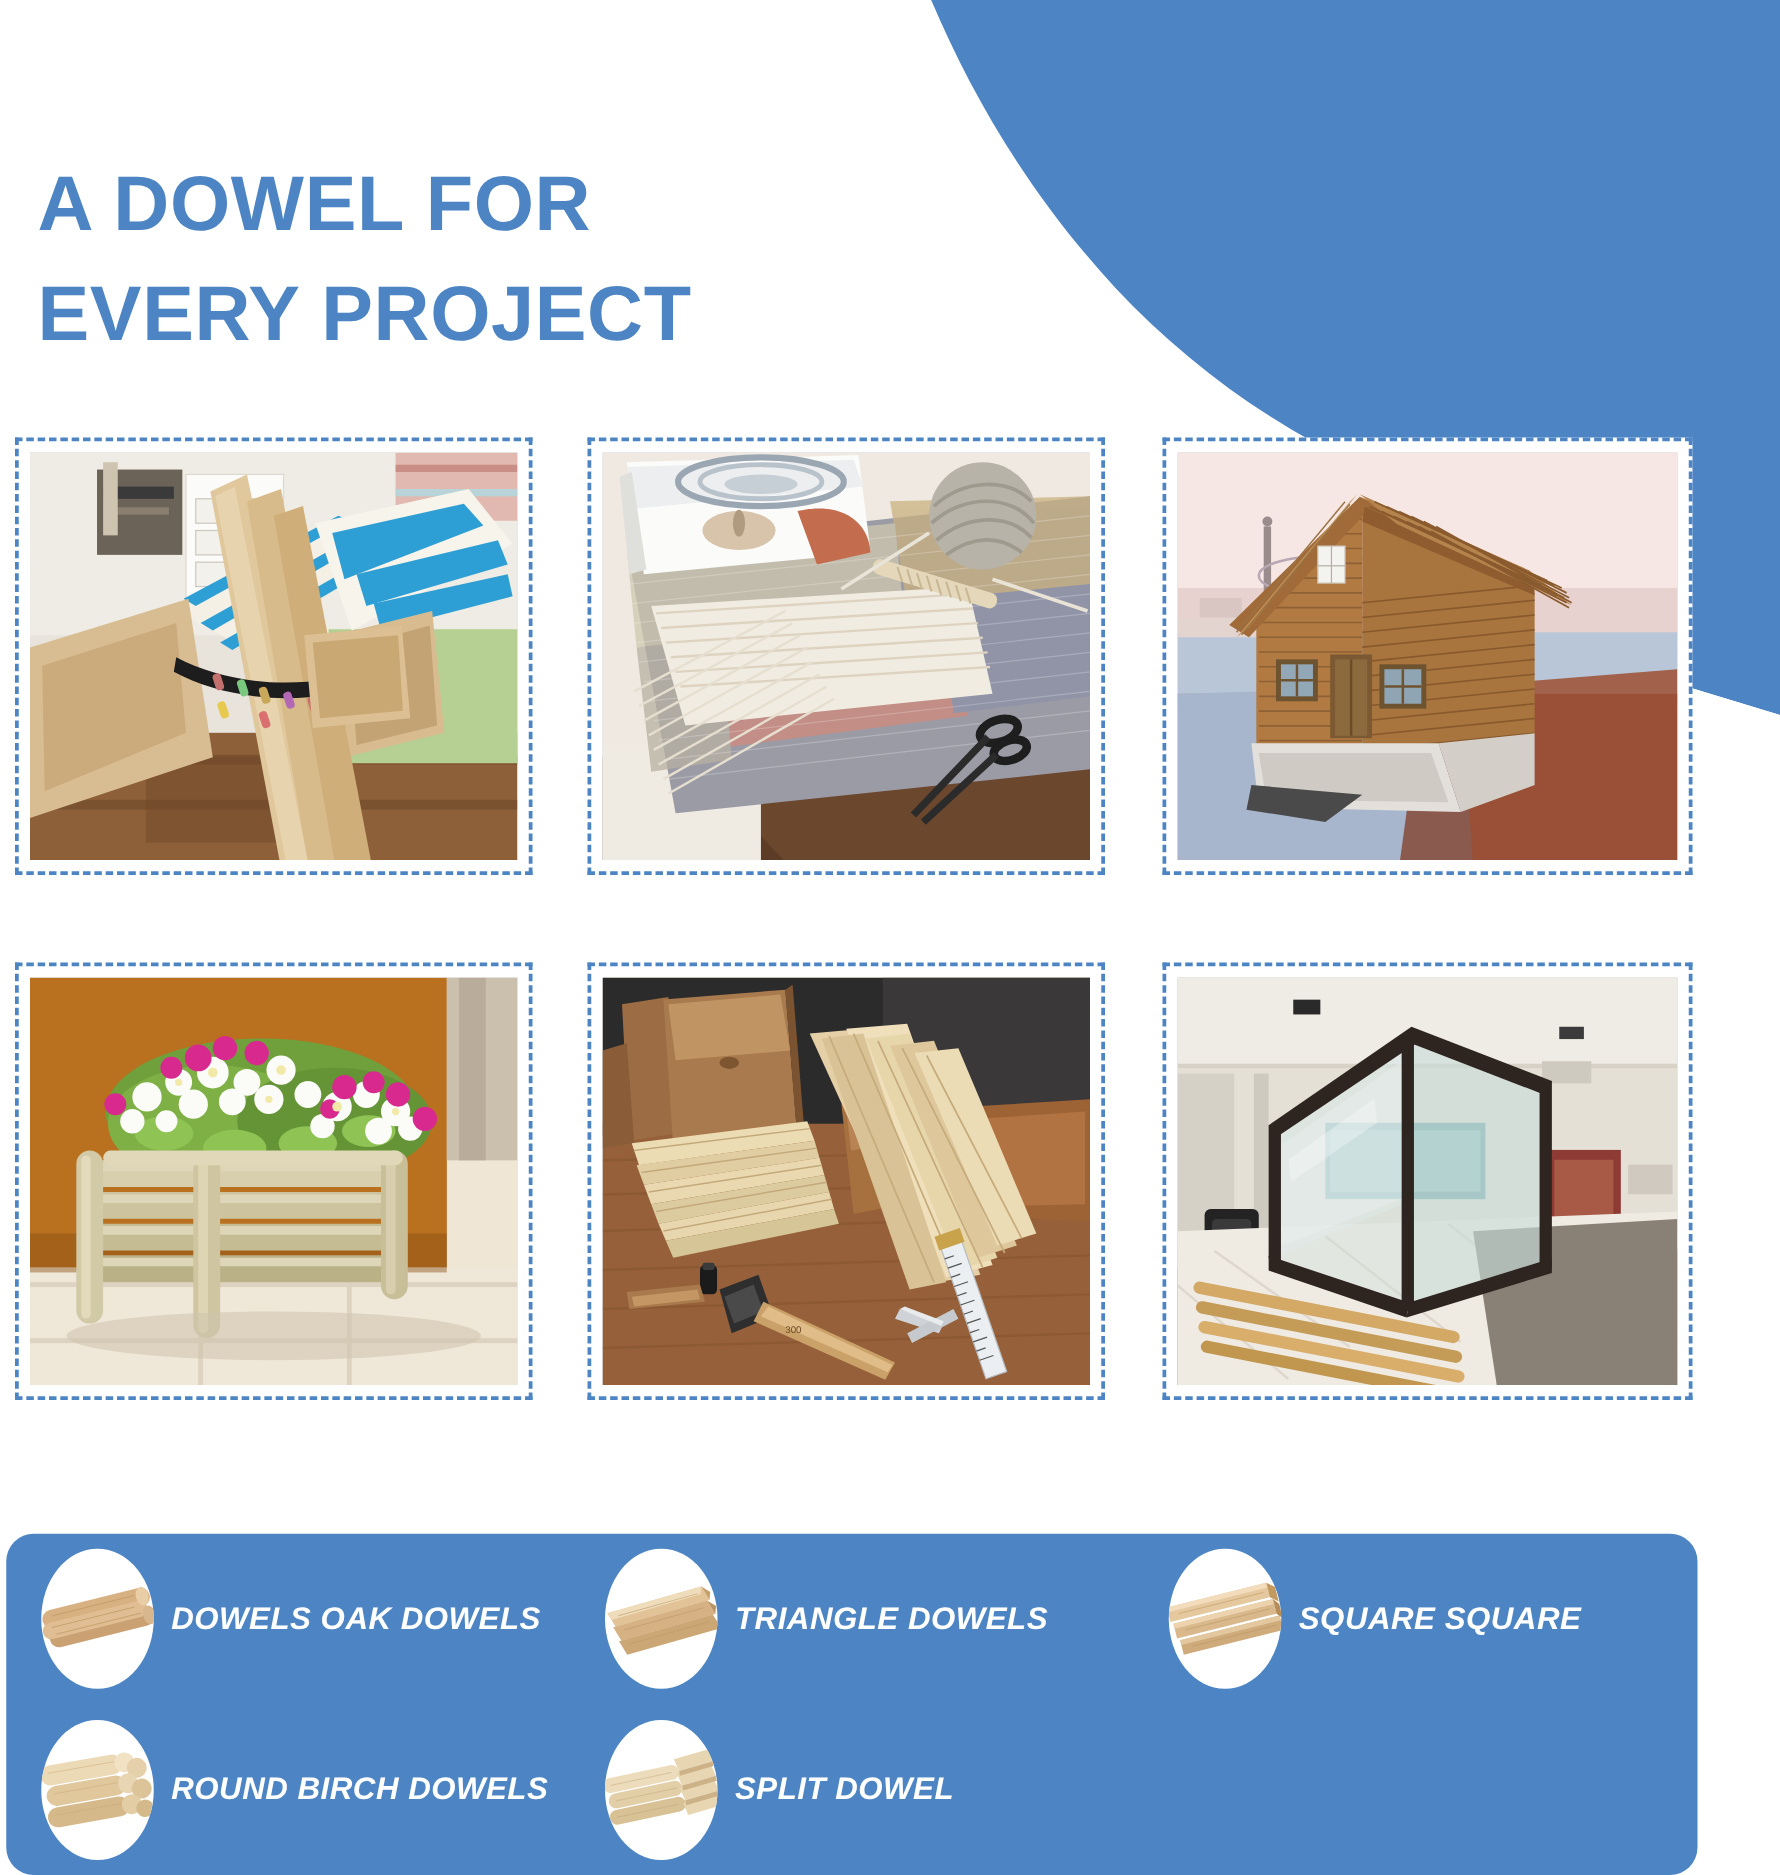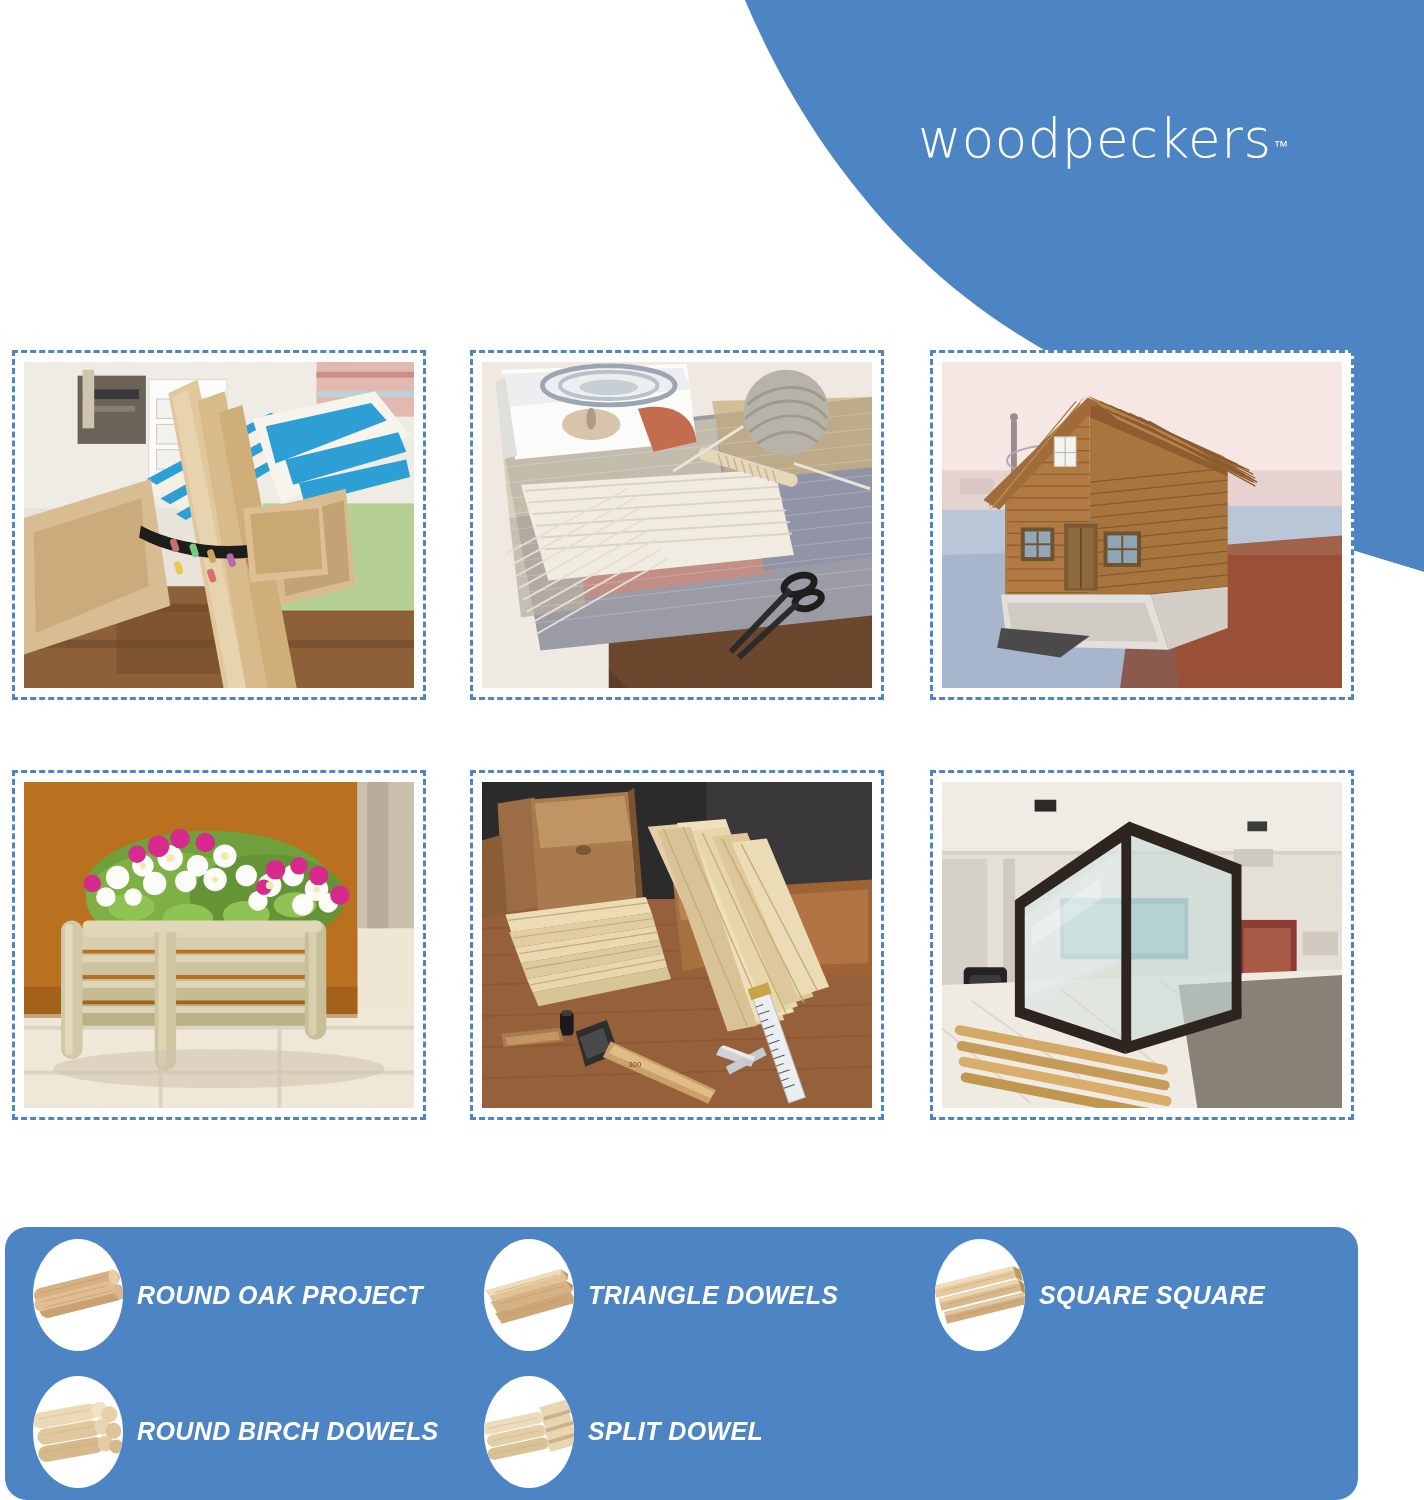--- a/index.html
+++ b/index.html
@@ -108,25 +108,26 @@
     <path d="M745,0 L1424,0 L1424,572 L1345,548 L1345,455
              C1150,420 1010,350 900,235 C830,160 780,80 745,0 Z" fill="#4d85c4"></path>
     <path d="M745,0 C780,80 830,160 900,235 C1010,350 1150,420 1345,455
              L1345,548 L1424,572 L1424,620 L745,620 Z" fill="#ffffff"></path>
     <path d="M745,0 L1424,0 L1424,568 L1348,546 L1348,452
              C1140,415 1000,345 892,230 C824,156 778,78 745,0 Z" fill="#4d85c4"></path>
   </svg>
 </div>
 
 <div class="header">
+  <h1 class="headline">
+    <span class="ln">A DOWEL FOR</span>
+    <span class="ln">EVERY PROJECT</span>
+  </h1>
 
   <div class="logo-block">
-    <div>
-      <span class="logo-word">woodpeckers</span><span class="logo-tm">™</span>
-    </div>
   </div>
 </div>
 
 <div class="grid">
 
   <div class="frame" style="left:12px;top:14px;width:414px;height:350px;">
     <div class="photo">
       <svg class="fill" viewBox="0 0 400 336" preserveAspectRatio="none">
         <rect width="400" height="336" fill="#e8e4dc"></rect>
         <rect x="0" y="0" width="400" height="150" fill="#efece5"></rect>
@@ -638,21 +639,21 @@
             <ellipse cx="84" cy="47" rx="5" ry="7.5" fill="#e9cda6"></ellipse>
             <ellipse cx="86" cy="63" rx="5" ry="7.5" fill="#d8b78e"></ellipse>
             <g stroke="#b9935f" stroke-width="0.8" opacity="0.6">
               <path d="M10,45 L78,45"></path>
                 <path d="M10,60 L80,60"></path>
                 <path d="M8,54 L76,54"></path>
             </g>
           </g>
         </svg>
       </div>
-      <span class="legend-label">ROUND OAK PROJECT</span>
+      <span class="legend-label">DOWELS OAK DOWELS</span>
     </div>
 
     <div class="legend-item">
       <div class="chip">
         <svg class="fill" viewBox="0 0 90 112" preserveAspectRatio="none">
           <g transform="rotate(-13,45,56)">
             <polygon points="4,42 82,38 86,50 8,54" fill="#e2c398"></polygon>
             <polygon points="4,42 82,38 80,44 6,48" fill="#efdcbb"></polygon>
             <polygon points="6,54 84,50 88,62 10,66" fill="#d5b184"></polygon>
             <polygon points="8,66 86,62 90,74 12,78" fill="#cba775"></polygon>

